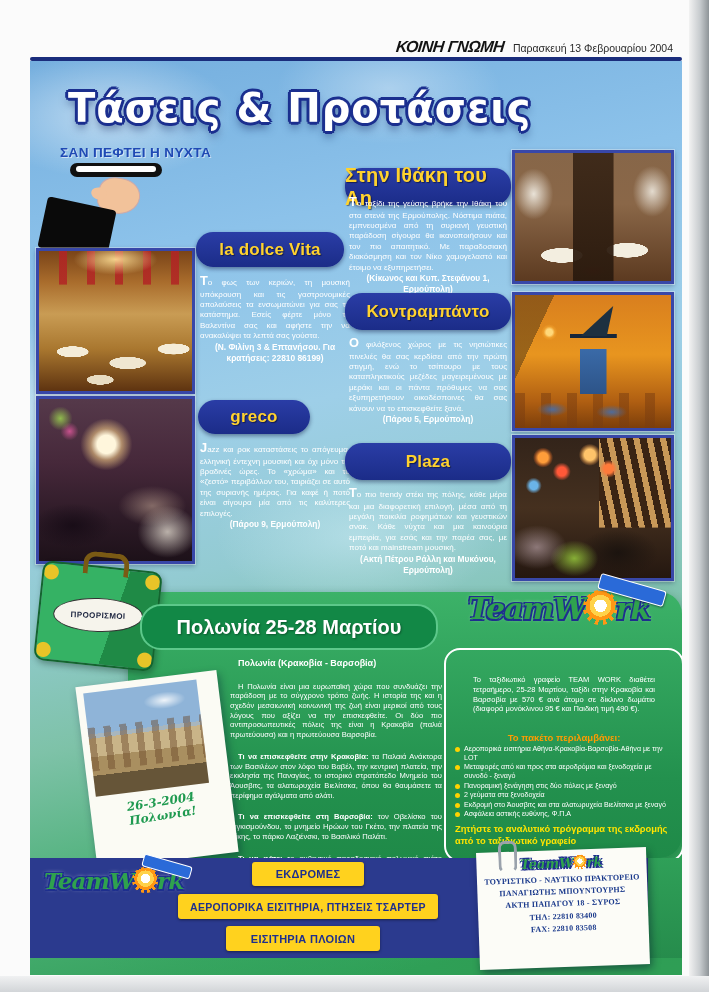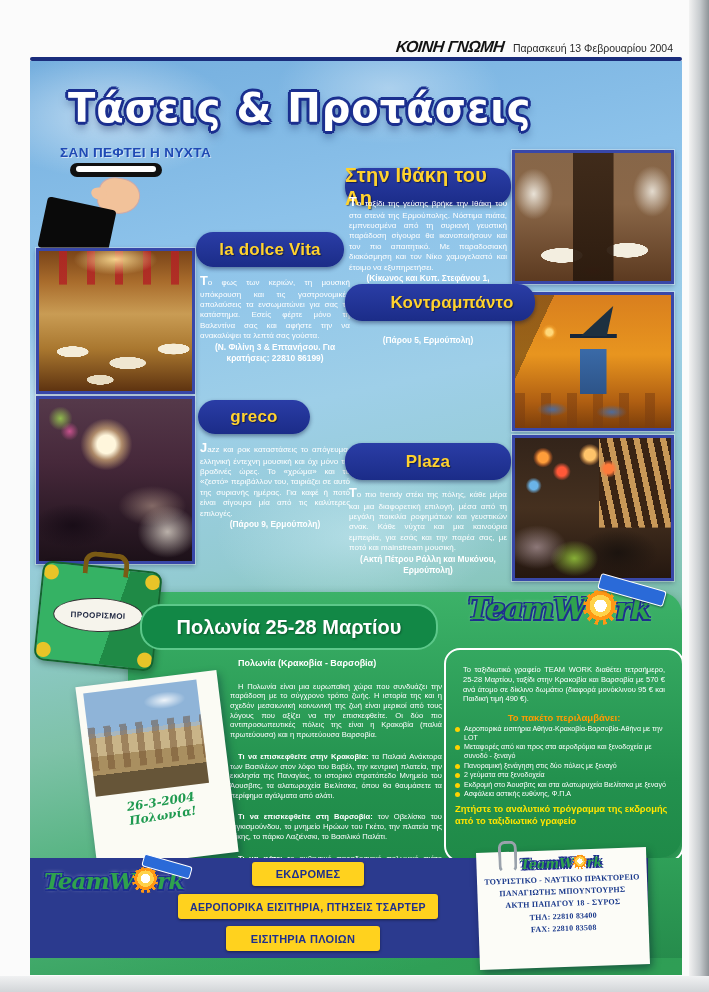--- a/index.html
+++ b/index.html
@@ -88,21 +88,21 @@
       radial-gradient(ellipse 30px 22px at 14% 78%,rgba(214,190,200,.55),transparent 100%),
       radial-gradient(ellipse 24px 18px at 38% 86%,rgba(150,200,60,.85),transparent 100%),
       radial-gradient(ellipse 40px 24px at 66% 82%,rgba(25,18,14,.9),transparent 100%),
       linear-gradient(180deg,#33241a 0%,#45301f 50%,#241710 100%);}
   
   .banner{position:absolute;background:linear-gradient(180deg,#2a3da6,#1b2c88);border-radius:17px;
     display:flex;align-items:center;justify-content:center;color:#ffd22e;font-weight:bold;font-size:17px;
     text-shadow:1px 1px 1px rgba(0,0,0,.45);box-shadow:0 2px 4px rgba(8,16,60,.45);letter-spacing:.2px;}
   .bn-dolce{left:166px;top:171px;width:148px;height:35px;}
   .bn-ithaki{left:315px;top:91px;width:166px;height:37px;font-size:20px;margin-top:16px;}
-  .bn-kontra{left:315px;top:223px;width:166px;height:37px;padding-left:24px;}
+  .bn-kontra{left:315px;top:232px;width:166px;height:37px;}
   .bn-greco{left:168px;top:339px;width:112px;height:34px;}
   .bn-plaza{left:315px;top:382px;width:166px;height:37px;}
   .card-body{position:absolute;color:#fff;font-size:8px;line-height:1.3;text-align:justify;}
   .card-body p{margin:0;}
   .card-body p.tx::first-letter{font-size:1.6em;font-weight:bold;}
   .cap{font-weight:bold;text-align:center;margin-top:6px;font-size:8.4px;line-height:1.3;}
   .cb-dolce{left:170px;top:212px;width:150px;}
   .cb-ithaki{left:319px;top:133px;width:158px;}
   .cb-kontra{left:319px;top:274px;width:158px;}
   .cb-greco{left:170px;top:379px;width:150px;}
@@ -141,21 +141,21 @@
   .tw{font-family:"DejaVu Serif",serif;font-weight:bold;font-style:italic;color:#2fa24e;white-space:nowrap;
       text-shadow:-1.5px -1.5px 0 #1e2f8e,1.5px -1.5px 0 #1e2f8e,-1.5px 1.5px 0 #1e2f8e,1.5px 1.5px 0 #1e2f8e,0 0 4px rgba(255,255,255,.7);}
   .tw-sun{display:inline-block;width:1.15em;height:1.15em;margin:0 -.08em;vertical-align:-.18em;border-radius:50%;
       background:radial-gradient(circle at 50% 45%,#fff 0 24%,#ffd24a 24% 42%,#ff9714 42% 56%,transparent 57%),
       repeating-conic-gradient(from 8deg,#ff9714 0deg 13deg,rgba(0,0,0,0) 13deg 30deg);}
   .tw-main{position:absolute;left:438px;top:529px;font-size:30px;letter-spacing:-1px;}
   .tw-ribbon{position:absolute;left:568px;top:521px;width:66px;height:14px;background:#2a6ad8;border:1px solid #fff;
       border-radius:3px;transform:rotate(16deg);box-shadow:1px 1px 2px rgba(0,0,40,.4);}
   .tw-panel{position:absolute;left:414px;top:587px;width:218px;height:196px;border:2px solid #fff;border-radius:16px;
       padding:7px 9px;color:#fff;}
-  .tw-intro{margin:8px;font-size:7.5px;line-height:1.3;text-align:justify;}
+  .tw-intro{margin:18px;font-size:7.5px;line-height:1.3;text-align:justify;}
   .tw-pkg{margin:3px 0 2px;color:#ff9c00;font-weight:bold;font-size:9.5px;text-align:center;}
   .tw-panel ul{list-style:none;margin:0;padding:0;}
   .tw-panel li{position:relative;margin:0 0 1px;padding-left:9px;font-size:7.1px;line-height:1.22;}
   .tw-panel li::before{content:"";position:absolute;left:0;top:2px;width:5px;height:5px;border-radius:50%;background:#ffd200;}
   .tw-note{margin:5px 0 0;color:#ffe400;font-weight:bold;font-size:9.3px;line-height:1.25;}
   
   .foot-bar{position:absolute;left:0;top:797px;width:652px;height:100px;background:#2b3a8e;}
   .green-corner{position:absolute;left:618px;top:797px;width:34px;height:100px;background:linear-gradient(180deg,#2fa058,#268c4c);}
   .tw-foot{position:absolute;left:14px;top:806px;font-size:23px;letter-spacing:-.8px;}
   .tw-foot-ribbon{position:absolute;left:112px;top:799px;width:48px;height:11px;background:#2a6ad8;border:1px solid #fff;
@@ -216,20 +216,21 @@
     </div>
     <div class="card-body cb-ithaki">
       <p class="tx">Το ταξίδι της γεύσης βρήκε την Ιθάκη του στα στενά της Ερμούπολης. Νόστιμα πιάτα, εμπνευσμένα από τη συριανή γευστική παράδοση σίγουρα θα ικανοποιήσουν και τον πιο απαιτητικό. Με παραδοσιακή διακόσμηση και τον Νίκο χαμογελαστό και έτοιμο να εξυπηρετήσει.</p>
       <p class="cap">(Κίκωνος και Κυπ. Στεφάνου 1, Ερμούπολη)</p>
     </div>
 
     <div class="banner bn-kontra">
       <span>Κοντραμπάντο</span>
     </div>
     <div class="card-body cb-kontra">
+      <p class="tx">Ο φιλόξενος χώρος με τις νησιώτικες πινελιές θα σας κερδίσει από την πρώτη στιγμή, ενώ το τσίπουρο με τους καταπληκτικούς μεζέδες μαγειρεμένους με μεράκι και οι πάντα πρόθυμες να σας εξυπηρετήσουν οικοδέσποινες θα σας κάνουν να το επισκεφθείτε ξανά.</p>
       <p class="cap">(Πάρου 5, Ερμούπολη)</p>
     </div>
 
     <div class="banner bn-greco">
       <span>greco</span>
     </div>
     <div class="card-body cb-greco">
       <p class="tx">Jazz και ροκ καταστάσεις το απόγευμα, ελληνική έντεχνη μουσική και όχι μόνο τις βραδινές ώρες. Το «χρώμα» και το «ζεστό» περιβάλλον του, ταιριάζει σε αυτό της συριανής ημέρας. Για καφέ ή ποτό είναι σίγουρα μία από τις καλύτερες επιλογές.</p>
       <p class="cap">(Πάρου 9, Ερμούπολη)</p>
     </div>

